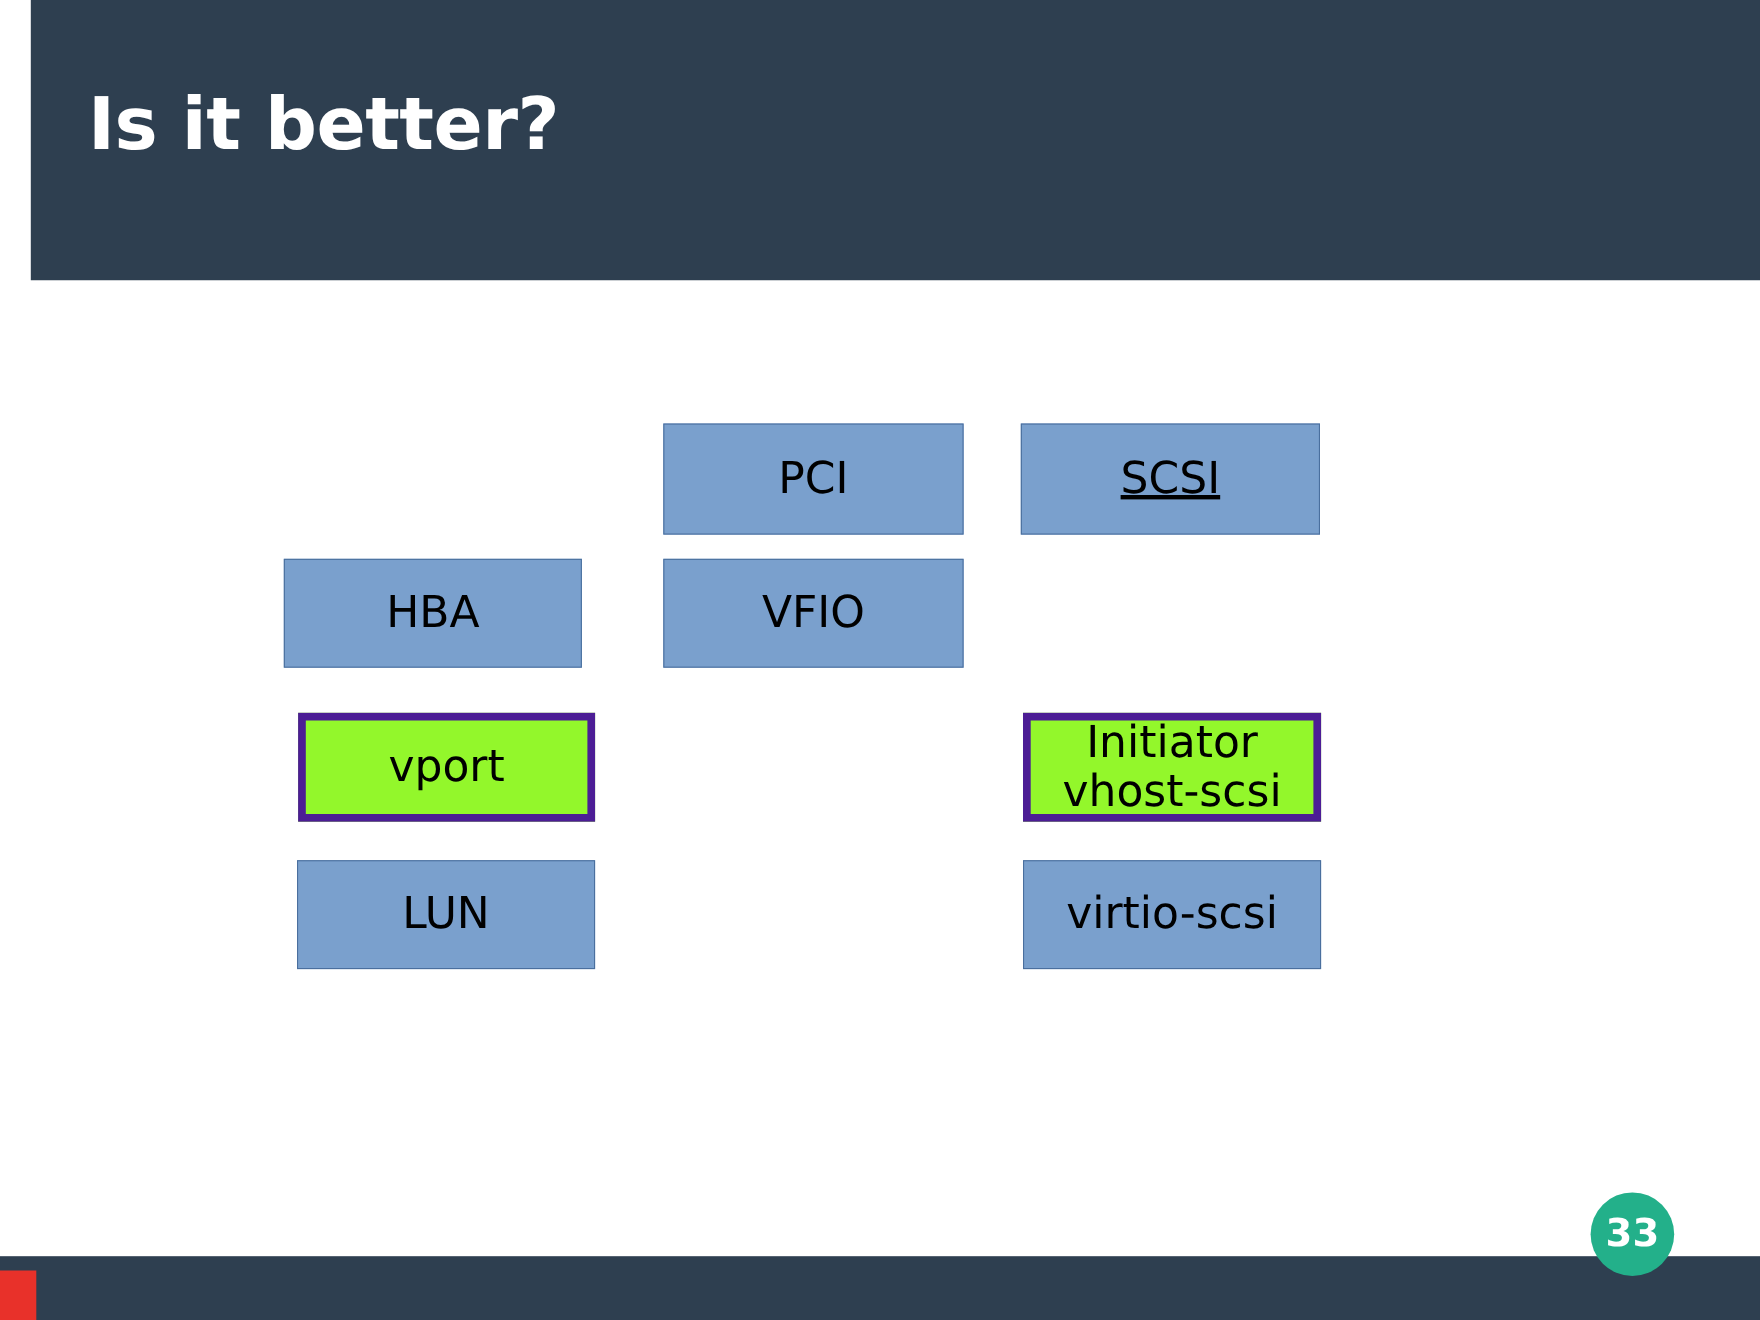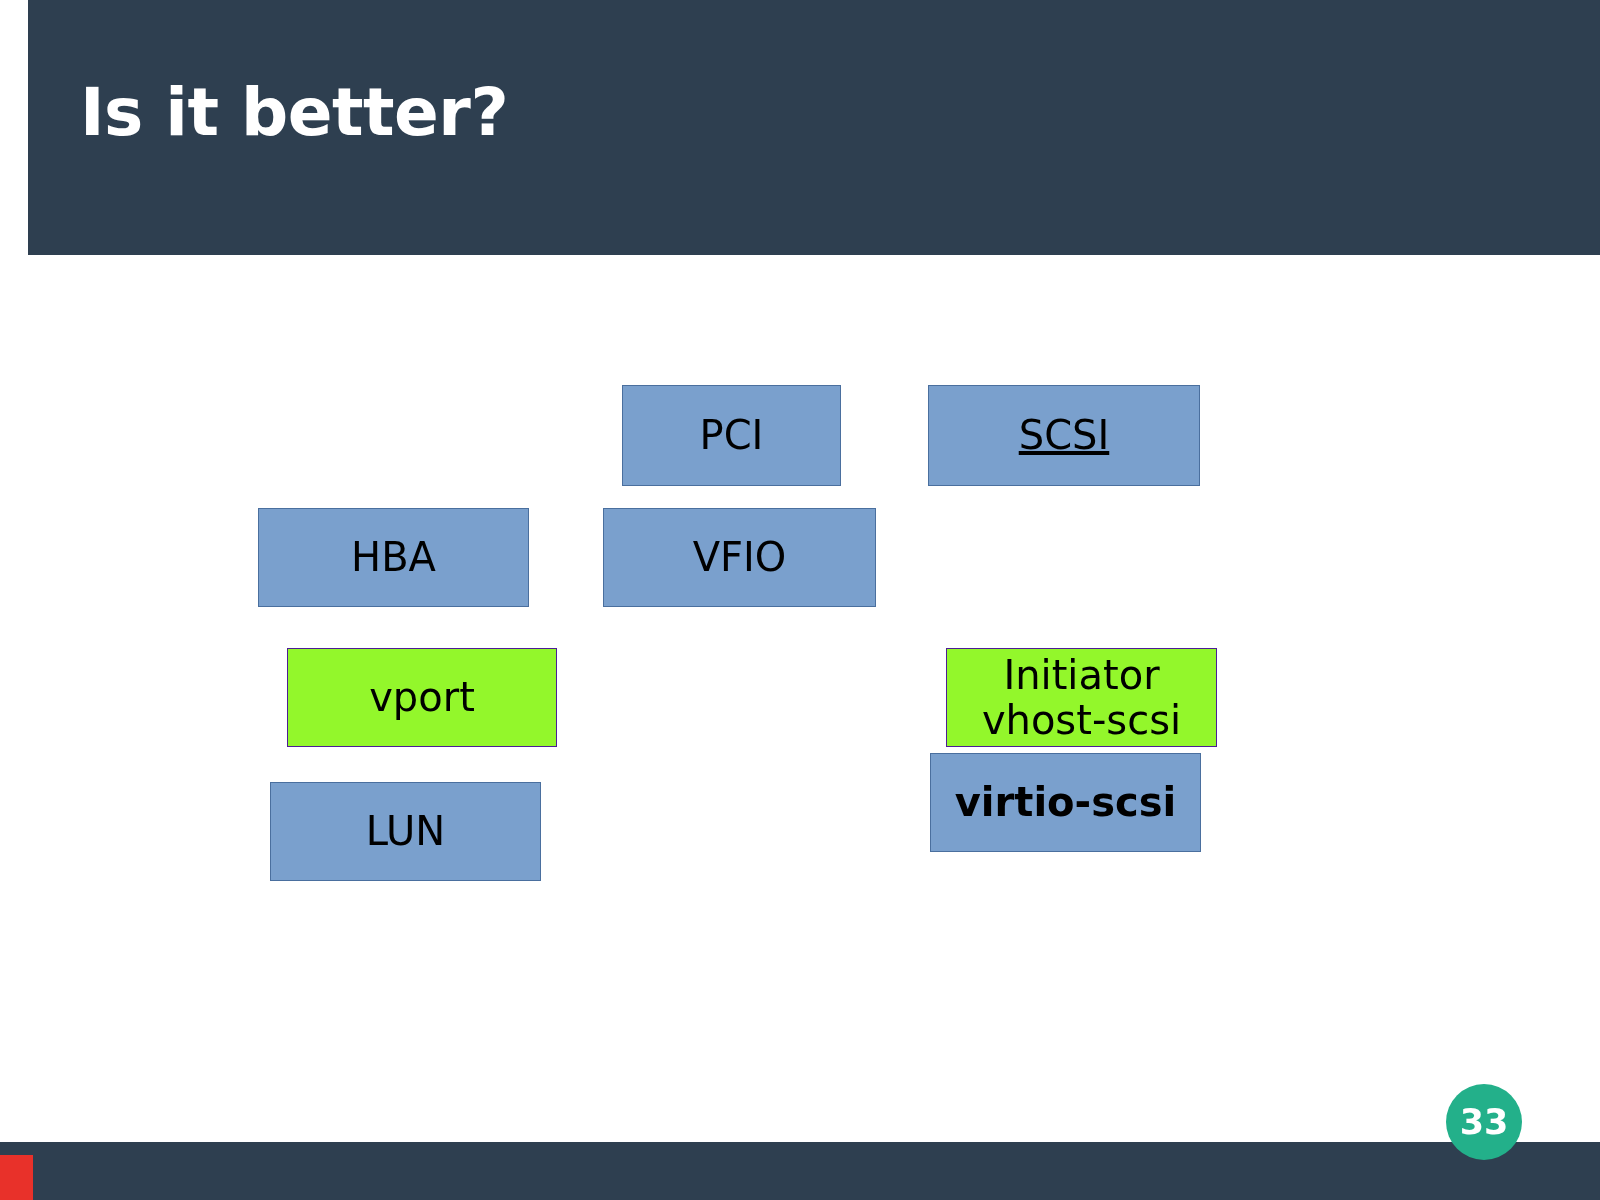--- a/index.html
+++ b/index.html
@@ -65,22 +65,21 @@
     line-height: 1.12;
     font-family: "DejaVu Sans", sans-serif;
     white-space: pre-line;
   }
   .node-box.blue {
     background: #7aa0cd;
     border: 1px solid #4a6f9e;
   }
   .node-box.green {
     background: #93f72b;
-    border: 1px solid #4c1d95;
-    margin-left: 16px;
+    border: 7px solid #4c1d95;
   }
 
   
   .footer-bar {
     position: absolute;
     left: 0;
     top: 1142px;
     width: 1600px;
     height: 58px;
     background: #2e3f50;
@@ -112,27 +111,27 @@
 </style>
 </head>
 <body>
 
 <div class="header-bar">
   <div class="slide-title">Is it better?</div>
 </div>
 
 <div class="slide-body">
   <div class="diagram" id="diagram">
-      <div class="node-box blue" style="left: 622px; top: 130px; width: 219px; height: 101px;">PCI</div>
+      <div class="node-box blue" style="left: 603px; top: 130px; width: 273px; height: 101px;">PCI</div>
       <div class="node-box blue" style="left: 928px; top: 130px; width: 272px; height: 101px; text-decoration: underline;">SCSI</div>
       <div class="node-box blue" style="left: 258px; top: 253px; width: 271px; height: 99px;">HBA</div>
       <div class="node-box blue" style="left: 603px; top: 253px; width: 273px; height: 99px;">VFIO</div>
       <div class="node-box green" style="left: 271px; top: 393px; width: 270px; height: 99px;">vport</div>
       <div class="node-box green" style="left: 930px; top: 393px; width: 271px; height: 99px;">Initiator
 vhost-scsi</div>
       <div class="node-box blue" style="left: 270px; top: 527px; width: 271px; height: 99px;">LUN</div>
-      <div class="node-box blue" style="left: 930px; top: 498px; width: 271px; height: 99px; font-weight: bold;">virtio-scsi</div>
+      <div class="node-box blue" style="left: 930px; top: 527px; width: 271px; height: 99px;">virtio-scsi</div>
     </div>
 </div>
 
 <div class="footer-bar"></div>
 <div class="footer-accent"></div>
 <div class="page-badge">33</div>
 
 </body></html>

